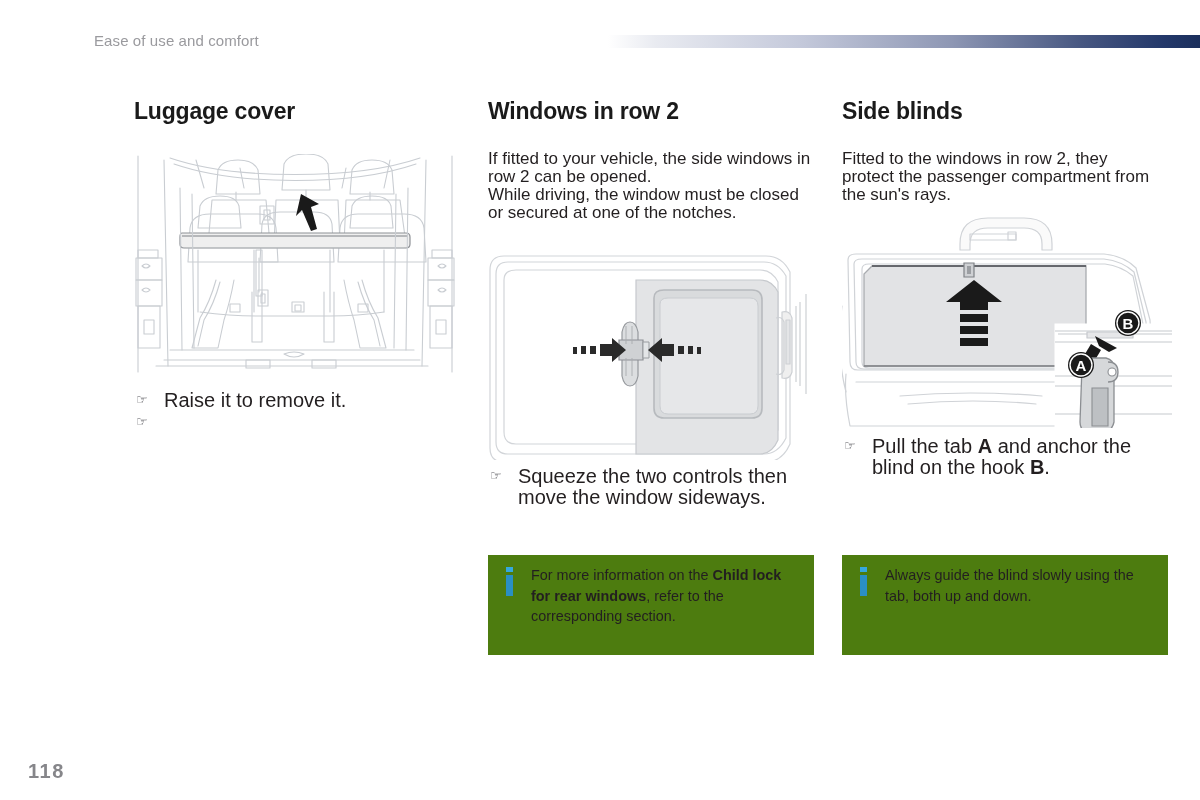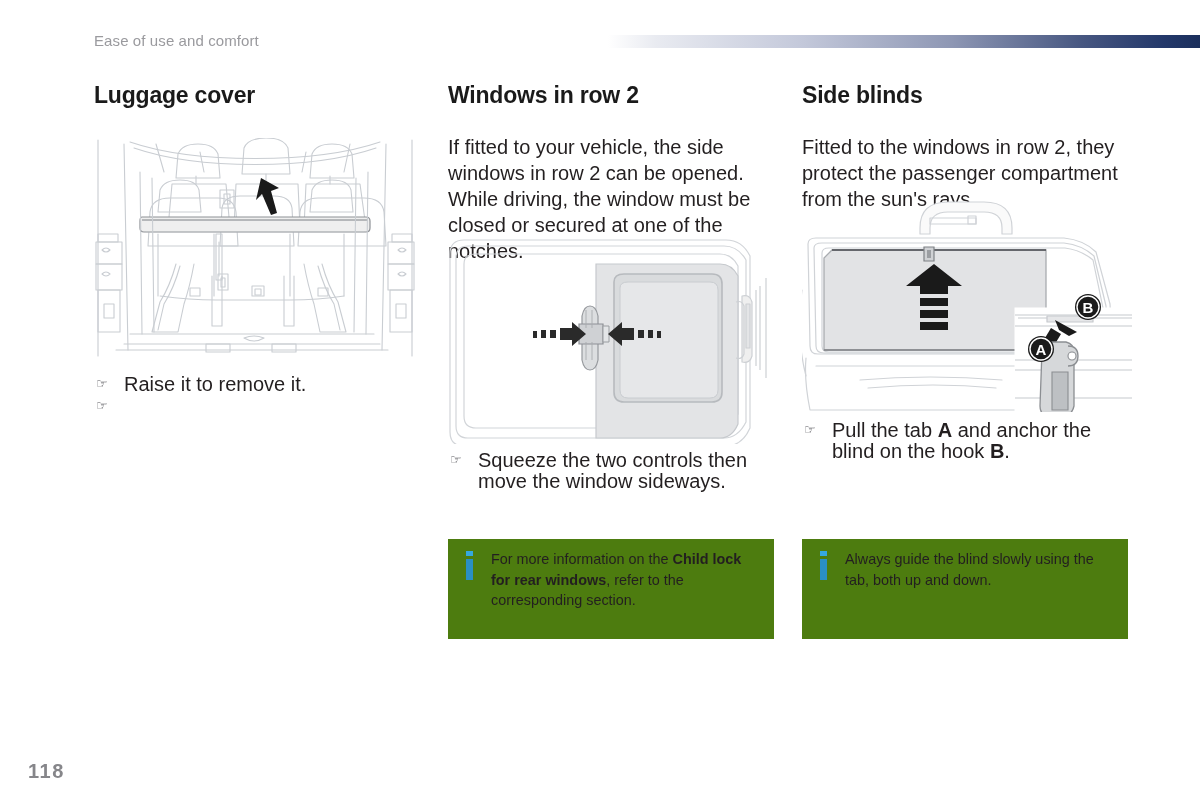--- a/index.html
+++ b/index.html
@@ -31,40 +31,41 @@
     left: 608px;
     top: 35px;
     width: 592px;
     height: 13px;
     background: linear-gradient(to right, #ffffff 0%, #e9ebf1 8%, #c3c8da 33%, #8e97b4 58%, #475781 80%, #23386a 94%, #1b2f5c 100%);
   }
 
   
   .column {
     position: absolute;
-    top: 0;
+    top: 16px;
     width: 322px;
     height: 716px;
+    margin-left: 40px;
   }
   #col-luggage  { left: 94px; }
   #col-windows  { left: 448px; }
   #col-blinds   { left: 802px; }
 
   .section-title {
     position: absolute;
     font-size: 23px;
     font-weight: bold;
     color: #1a1a1a;
     letter-spacing: -0.2px;
     white-space: nowrap;
   }
   .body-text {
     position: absolute;
-    font-size: 20px;
-    line-height: 26px;
+    font-size: 17px;
+    line-height: 18px;
     color: #231f20;
   }
 
   
   .bullet-list { position: absolute; }
   .bullet-row {
     display: flex;
     align-items: flex-start;
     margin-bottom: 1px;
   }

